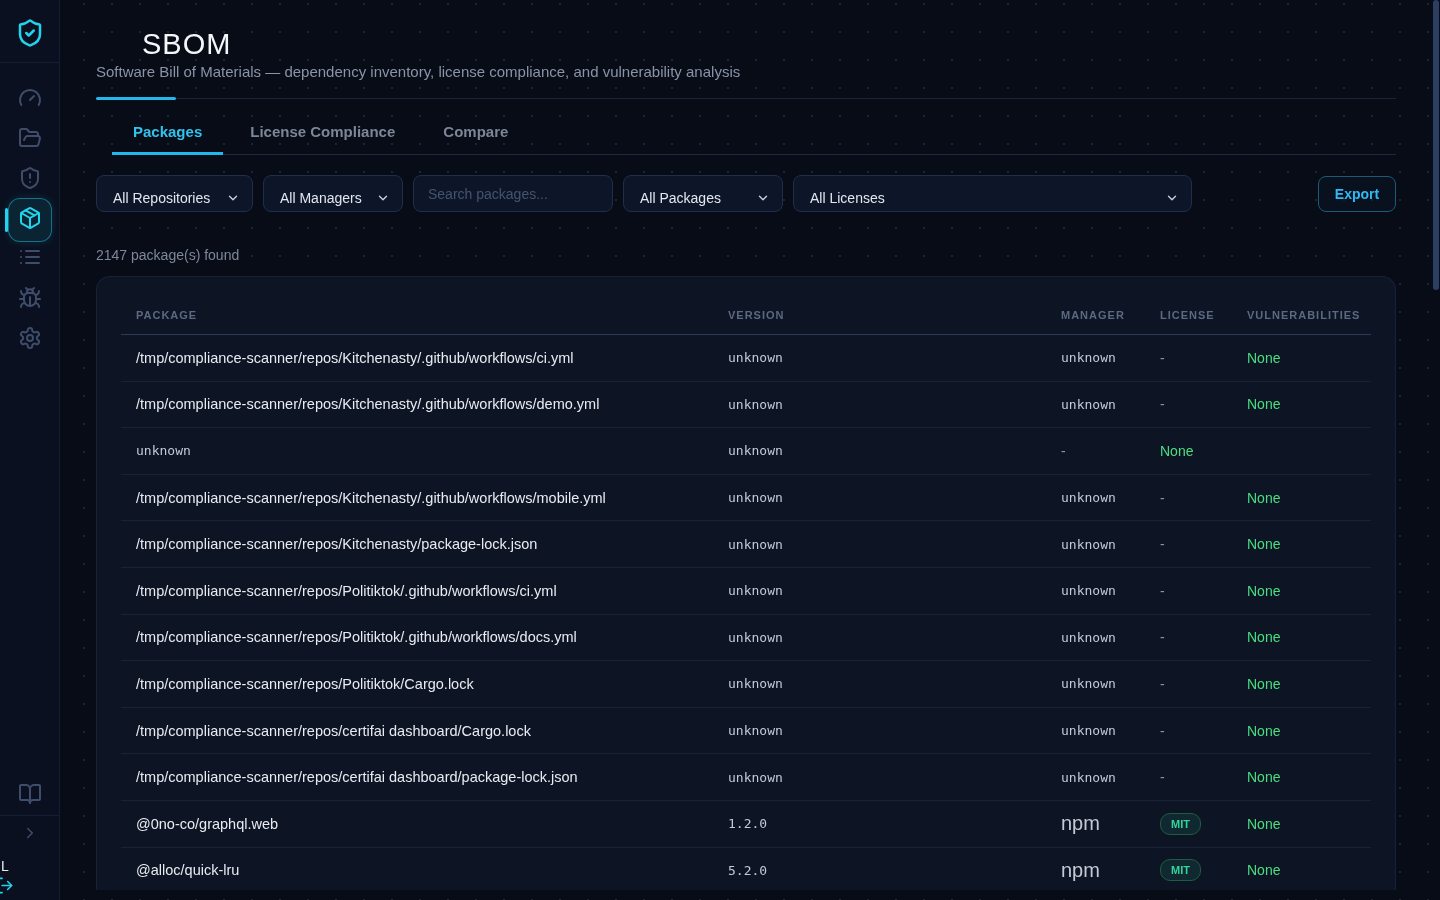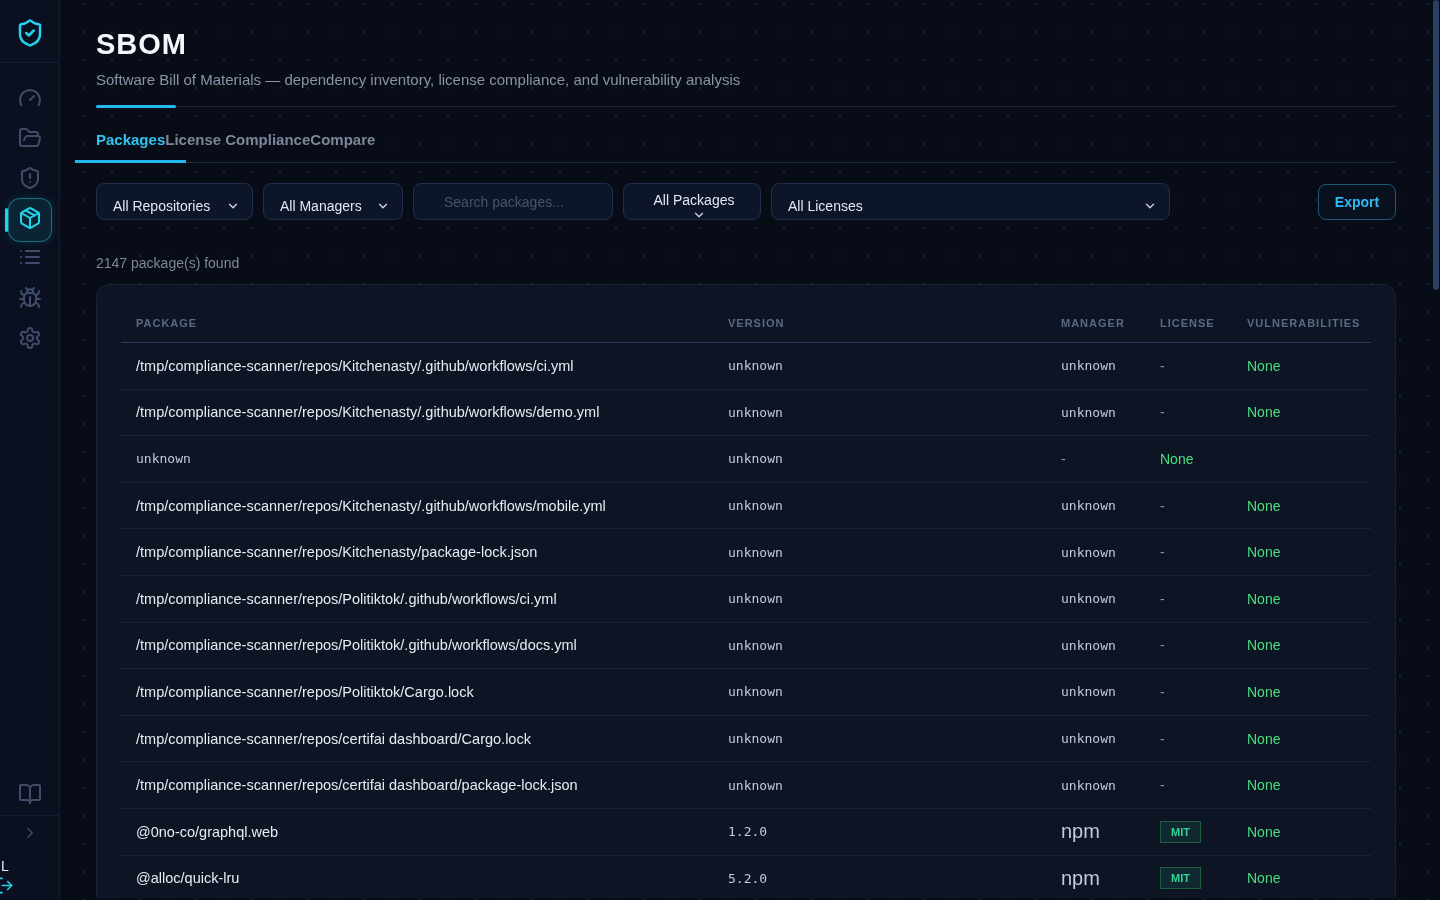--- a/index.html
+++ b/index.html
@@ -33,42 +33,42 @@
   .overflow-label { position:absolute; left:1px; top:858px; color:#e8ebf2; font-size:14px; }
   .logout-wrap { position:absolute; left:-5px; top:876px; }
 
   
   .main {
     position:absolute; left:60px; top:0; width:1380px; height:900px;
     background-image:radial-gradient(circle, #1c2438 1.3px, transparent 1.4px);
     background-size:28px 28px; background-position:10px 18px;
     padding:28px 44px 0 36px;
   }
-  .page-title { font-size:29px; font-weight:700; letter-spacing:1px; color:#f4f6fa; }
-  .page-subtitle { margin-top:10px; font-size:15px; color:#8a93a8; }
+  .page-title { font-size:29px; font-weight:400; letter-spacing:1px; color:#f4f6fa;margin-left:46px; }
+  .page-subtitle { margin-top:2px; font-size:15px; color:#8a93a8; }
   .header-divider { margin-top:17px; height:3px; position:relative; }
   .header-divider .line { position:absolute; left:0; right:0; top:1px; height:1px; background:#1b2437; }
   .header-divider .accent { position:absolute; left:0; top:0; width:80px; height:3px; background:#22b8ee; border-radius:2px; }
 
   
-  .tabs { margin-top:23px; display:flex; border-bottom:1px solid #1c2740; }
+  .tabs { margin-top:23px; display:flex; gap:48px; border-bottom:1px solid #1c2740;margin-left:37px; }
   .tab { font-size:15px; font-weight:600; color:#7d8698; padding-bottom:14px; cursor:pointer; position:relative; }
   .tab.active { color:#2fc3ee; }
   .tab.active::after { content:""; position:absolute; left:-21px; right:-21px; bottom:-1px; height:3px; background:#22b8ee; }
 
   
   .filters { margin-top:20px; display:flex; gap:10px; align-items:center; }
   .select, .search {
     height:37px; background:#0d1628; border:1px solid #202e4c; border-radius:8px;
     display:flex; align-items:center; font-size:14px; color:#e2e7f0; padding:8px 12px 0 16px;
   }
   .select { justify-content:space-between; cursor:pointer; }
   .select .chev { margin-left:10px; display:flex; }
-  .w-repos { width:157px; } .w-mgr { width:140px; } .w-pkg { width:138px;flex-direction:column; } .w-lic { width:399px;text-align:center; }
-  .search { width:200px; padding:0 30px; }
+  .w-repos { width:157px; } .w-mgr { width:140px; } .w-pkg { width:160px; } .w-lic { width:399px;text-align:center; }
+  .search { width:200px; padding:0 14px; }
   .search input { background:transparent; border:none; outline:none; width:100%; font-size:14px; color:#e2e7f0; font-family:"Liberation Sans",sans-serif; }
   .search input::placeholder { color:#46536e; }
   .export-btn {
     margin-left:auto; width:78px; height:36px; background:rgba(10,25,40,0.4);
     border:1px solid #1d5a78; border-radius:8px; color:#2fb9f5; font-size:14px; font-weight:600;
     display:flex; align-items:center; justify-content:center; cursor:pointer;
   }
   .result-count { margin-top:35px; font-size:14px; color:#7e8799; }
 
   
@@ -85,21 +85,21 @@
   .thead .hcell { font-size:11px; font-weight:700; letter-spacing:1px; color:#5c6983; text-transform:uppercase; }
   .trow { height:46.6px; border-bottom:1px solid #192338; }
   .cell { font-size:14px; }
   .pkg { color:#e8ebf2; font-size:14.5px; white-space:nowrap; overflow:hidden; }
   .ver { font-family:"DejaVu Sans Mono", monospace; font-size:13px; color:#c3c9d6; }
   .mgr { color:#c3c9d6; font-family:"DejaVu Sans Mono", monospace; font-size:13px; }
   .mgr.sans { font-family:"Liberation Sans", sans-serif; font-size:20px; }
   .lic { color:#8a93a8; }
   .badge {
     display:inline-block; background:rgba(52,211,153,0.10); border:1px solid #1f5c42;
-    color:#34d399; font-size:11px; font-weight:700; padding:4px 10px; border-radius:0;
+    color:#34d399; font-size:11px; font-weight:700; padding:4px 10px; border-radius:10px;
   }
   .vuln-none { color:#4ade80; font-size:14px; }
 
   
   .scrollbar-thumb {
     position:absolute; right:1px; top:0; width:6px; height:290px;
     background:#2c3e61; border-radius:3px; z-index:9;
   }
 </style>
 </head>

